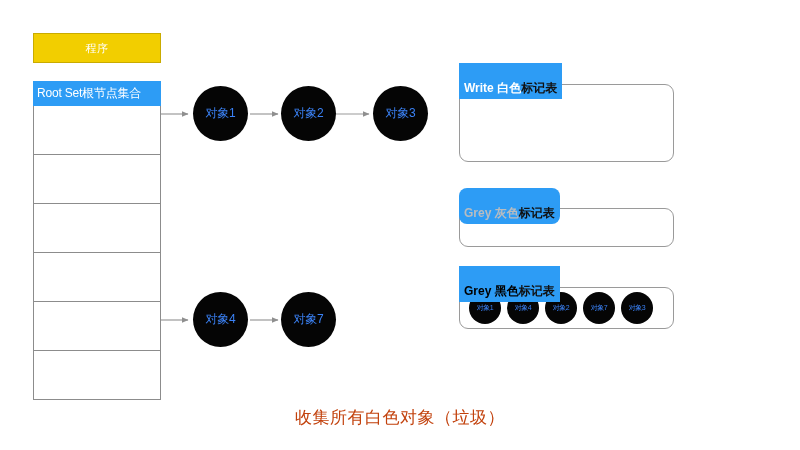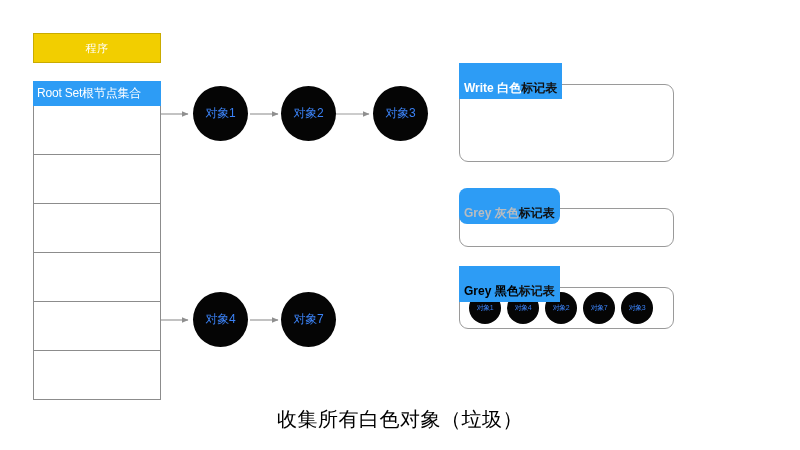--- a/index.html
+++ b/index.html
@@ -149,22 +149,22 @@
     position: relative;
   }
 
   
   .caption {
     position: absolute;
     left: 0;
     top: 406px;
     width: 800px;
     text-align: center;
-    font-size: 20px;
-    color: #000000;
+    font-size: 17px;
+    color: #c2410c;
     letter-spacing: 0.5px;
   }
 </style>
 </head>
 <body>
 
 <div id="canvas">
 
   <svg id="wires" viewBox="0 0 800 450" xmlns="http://www.w3.org/2000/svg">
     <defs>

